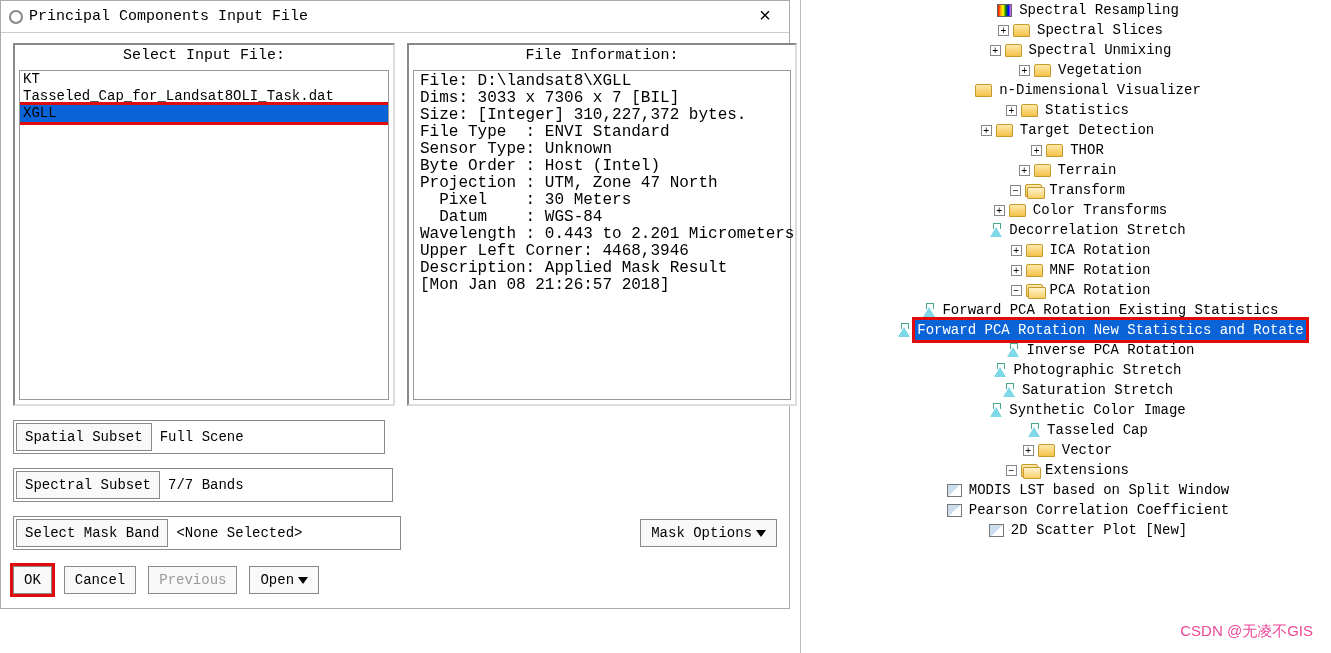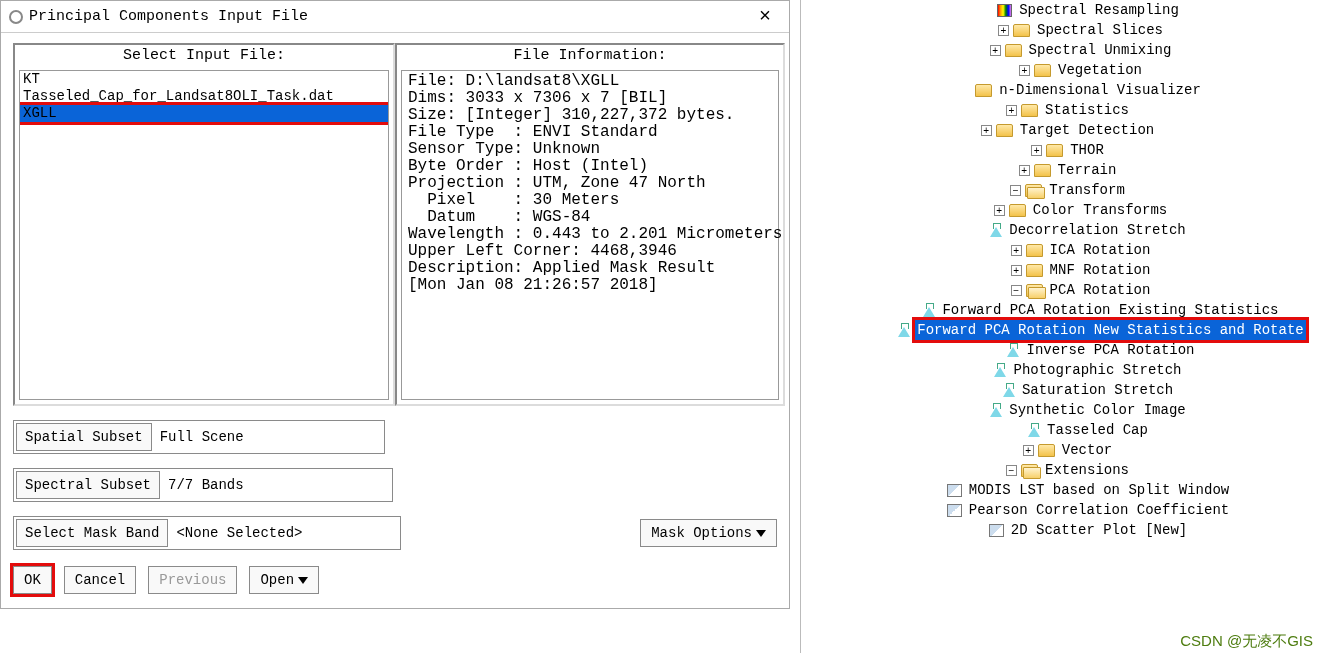--- a/index.html
+++ b/index.html
@@ -29,21 +29,21 @@
   }
   .titlebar .app-icon {
     width: 14px; height: 14px;
     border: 2px solid #888;
     border-radius: 50%;
     margin-right: 6px;
   }
   .titlebar .title { flex: 1; font-size: 15px; }
   .titlebar .close { font-size: 20px; padding: 0 10px; cursor: pointer; }
   .body { padding: 10px 12px 14px 12px; }
-  .row { display: flex; }
+  .row { display: flex; gap: 12px; }
   .panel {
     border: 2px inset #dcdcdc;
     position: relative;
     background: #fff;
   }
   .panel-title {
     text-align: center;
     padding: 2px 0 4px 0;
     font-size: 15px;
   }
@@ -181,22 +181,22 @@
     width:15px;height:13px;margin-right:5px;
     background:linear-gradient(90deg,red,orange,yellow,green,blue,violet);
     border:1px solid #666;
   }
   .tree-label { padding: 0 2px; }
   .tree-label.selected {
     background: #0a64d8; color: #fff;
   }
   .i0{padding-left:6px;} .i1{padding-left:32px;} .i2{padding-left:58px;}
   .watermark{
-    position:absolute;right:18px;bottom:2px;
-    color:#4d7c0f;font-size:15px;
+    position:absolute;right:18px;bottom:12px;
+    color:#ec4899;font-size:15px;
     font-family:"Microsoft YaHei",sans-serif;
     pointer-events:none;
   }
 </style>
 </head>
 <body>
 
 <div class="dialog">
   <div class="titlebar">
     <span class="app-icon"></span>

